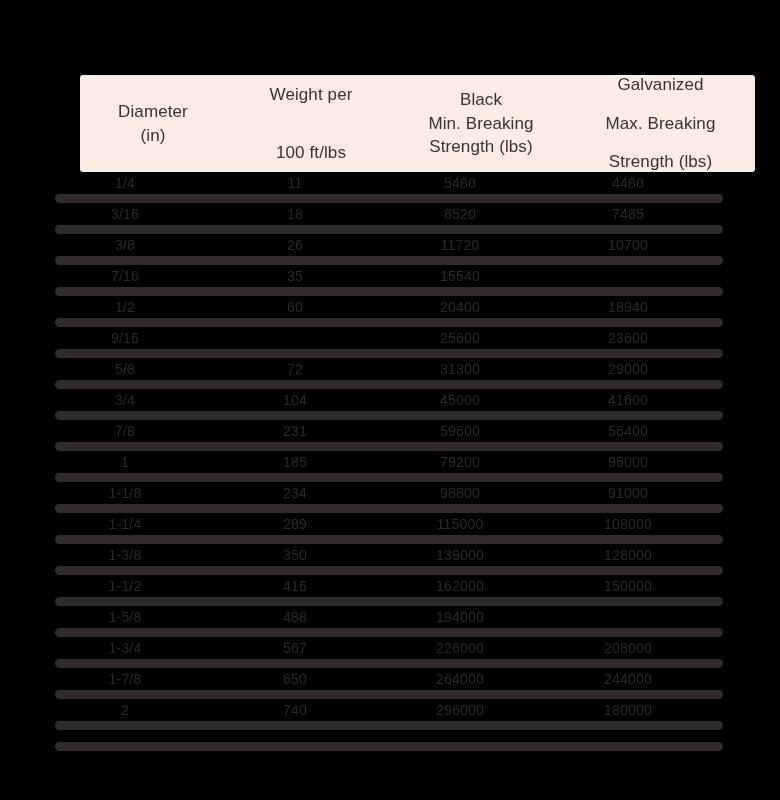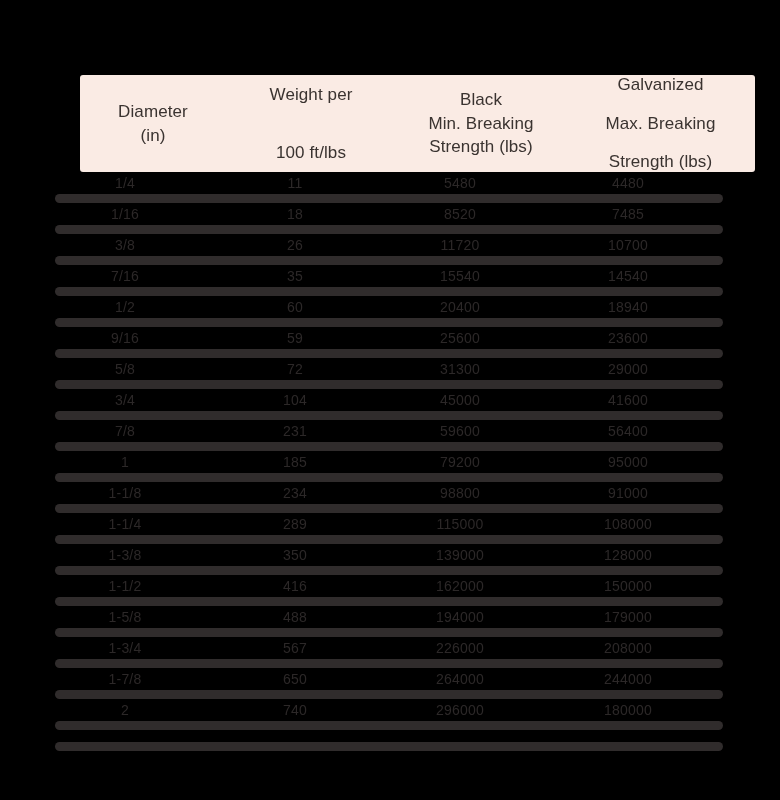--- a/index.html
+++ b/index.html
@@ -133,50 +133,48 @@
 
   <div class="table-body" id="table-body">
       <div class="data-row">
         <div class="data-cell cell-0">1/4</div>
         <div class="data-cell cell-1">11</div>
         <div class="data-cell cell-2">5480</div>
         <div class="data-cell cell-3">4480</div>
         <div class="row-sep sep-in-row"></div>
       </div>
       <div class="data-row">
-        <div class="data-cell cell-0">1/16</div>
+        <div class="data-cell cell-0">3/16</div>
         <div class="data-cell cell-1">18</div>
         <div class="data-cell cell-2">8520</div>
         <div class="data-cell cell-3">7485</div>
         <div class="row-sep sep-in-row"></div>
       </div>
       <div class="data-row">
         <div class="data-cell cell-0">3/8</div>
         <div class="data-cell cell-1">26</div>
         <div class="data-cell cell-2">11720</div>
         <div class="data-cell cell-3">10700</div>
         <div class="row-sep sep-in-row"></div>
       </div>
       <div class="data-row">
         <div class="data-cell cell-0">7/16</div>
         <div class="data-cell cell-1">35</div>
         <div class="data-cell cell-2">15540</div>
-        <div class="data-cell cell-3">14540</div>
         <div class="row-sep sep-in-row"></div>
       </div>
       <div class="data-row">
         <div class="data-cell cell-0">1/2</div>
         <div class="data-cell cell-1">60</div>
         <div class="data-cell cell-2">20400</div>
         <div class="data-cell cell-3">18940</div>
         <div class="row-sep sep-in-row"></div>
       </div>
       <div class="data-row">
         <div class="data-cell cell-0">9/16</div>
-        <div class="data-cell cell-1">59</div>
         <div class="data-cell cell-2">25600</div>
         <div class="data-cell cell-3">23600</div>
         <div class="row-sep sep-in-row"></div>
       </div>
       <div class="data-row">
         <div class="data-cell cell-0">5/8</div>
         <div class="data-cell cell-1">72</div>
         <div class="data-cell cell-2">31300</div>
         <div class="data-cell cell-3">29000</div>
         <div class="row-sep sep-in-row"></div>
@@ -227,21 +225,20 @@
         <div class="data-cell cell-0">1-1/2</div>
         <div class="data-cell cell-1">416</div>
         <div class="data-cell cell-2">162000</div>
         <div class="data-cell cell-3">150000</div>
         <div class="row-sep sep-in-row"></div>
       </div>
       <div class="data-row">
         <div class="data-cell cell-0">1-5/8</div>
         <div class="data-cell cell-1">488</div>
         <div class="data-cell cell-2">194000</div>
-        <div class="data-cell cell-3">179000</div>
         <div class="row-sep sep-in-row"></div>
       </div>
       <div class="data-row">
         <div class="data-cell cell-0">1-3/4</div>
         <div class="data-cell cell-1">567</div>
         <div class="data-cell cell-2">226000</div>
         <div class="data-cell cell-3">208000</div>
         <div class="row-sep sep-in-row"></div>
       </div>
       <div class="data-row">

